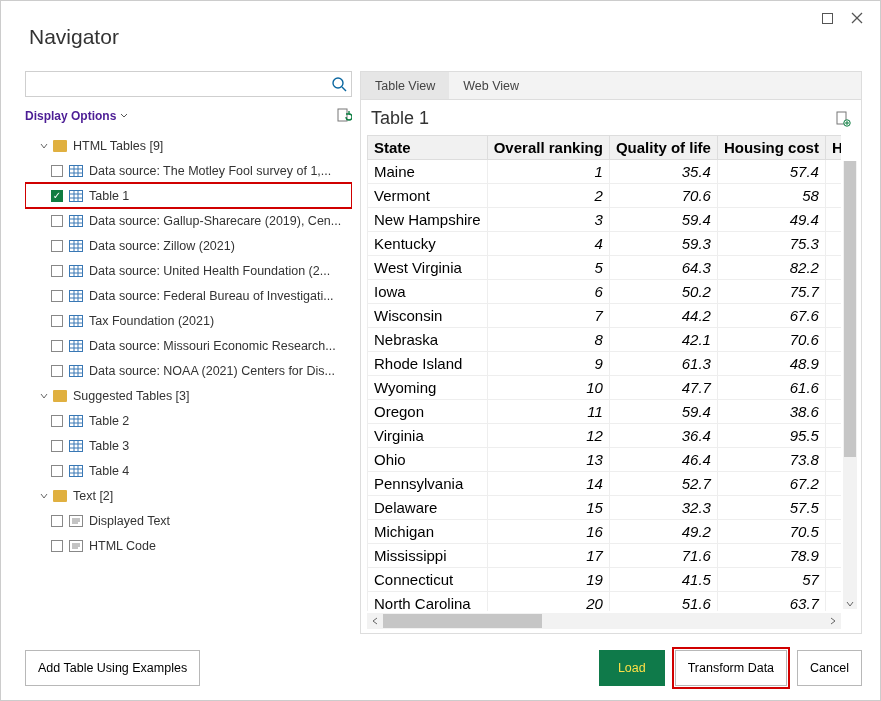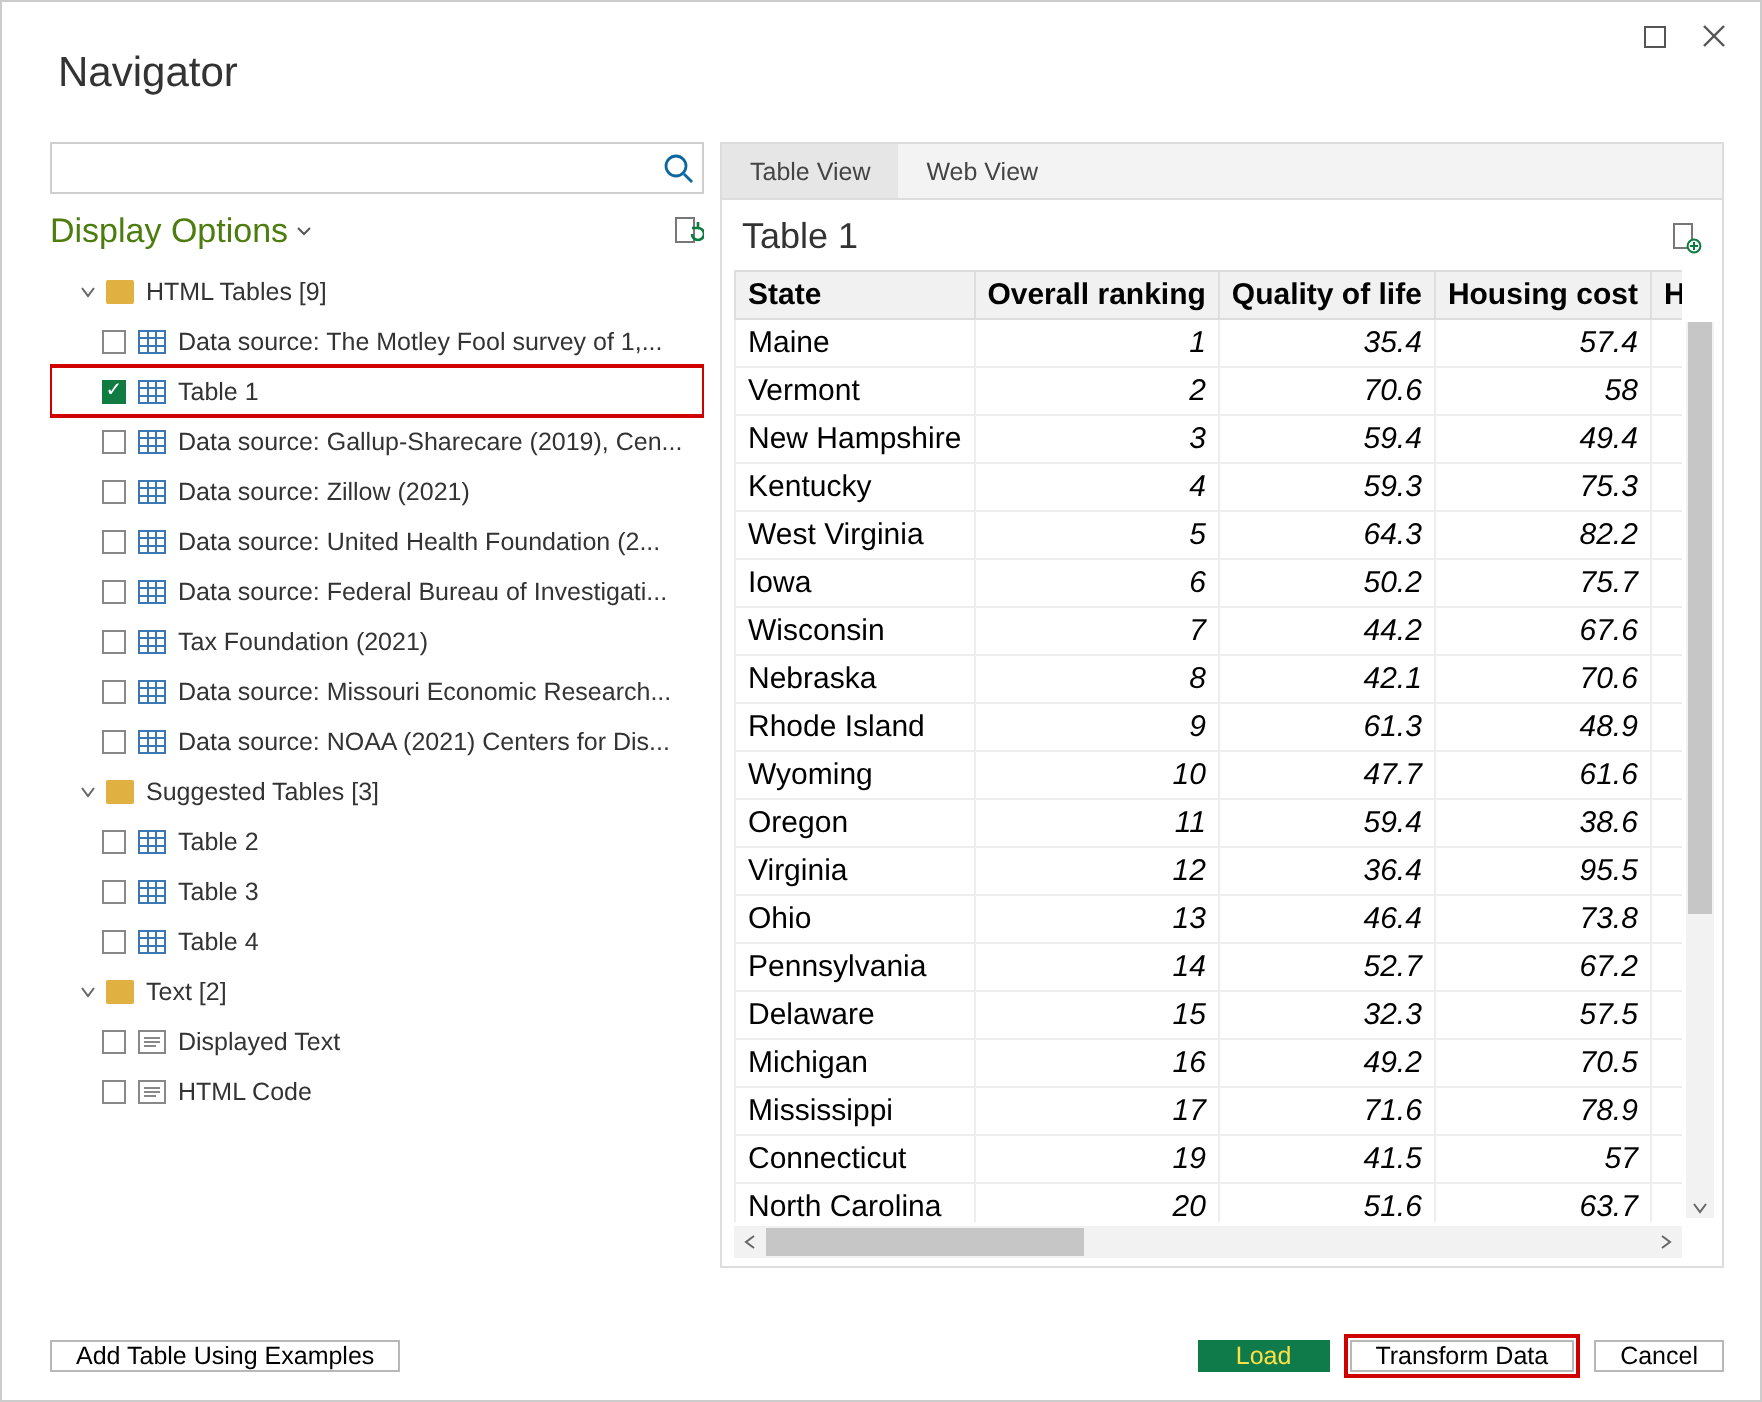--- a/index.html
+++ b/index.html
@@ -8,21 +8,21 @@
   .titlebar { height:34px; display:flex; justify-content:flex-end; align-items:center; padding:0 8px; }
   .tb-btn { width:30px; height:24px; display:flex; align-items:center; justify-content:center; color:#555; font-size:14px; cursor:default; }
   .tb-btn svg { stroke:#555; }
   .title-lbl { position:absolute; left:28px; top:24px; font-size:21px; color:#333; font-weight:400; }
   .body { position:absolute; top:70px; left:24px; right:18px; bottom:66px; display:flex; }
   
   .left { width:335px; padding-right:8px; display:flex; flex-direction:column; }
   .search-wrap { height:26px; border:1px solid #cfcfcf; display:flex; align-items:center; padding:0 4px; margin-bottom:8px; }
   .search-wrap input { flex:1; border:none; outline:none; font-size:12px; height:22px; }
   .search-ico { width:16px; height:16px; color:#0b67a0; }
-  .disp-row { display:flex; justify-content:space-between; align-items:center; font-size:17px; color:#4d7c0f; height:22px; margin-bottom:6px; }
+  .disp-row { display:flex; justify-content:space-between; align-items:center; font-size:12px; color:#4c1d95; height:22px; margin-bottom:6px;font-weight:bold; }
   .disp-row .lbl { display:flex; align-items:center; gap:4px; }
   .refresh-ico { width:16px; height:16px; }
   .tree { font-size:12.5px; color:#333; overflow-y:auto; flex:1; }
   .folder { display:flex; align-items:center; height:25px; cursor:default; }
   .caret { width:10px; height:10px; display:inline-flex; align-items:center; justify-content:center; margin-right:4px; }
   .caret svg { stroke:#666; }
   .folder-ico { width:14px; height:12px; background:#e0b040; margin-right:6px; border-radius:1px; }
   .leaf { display:flex; align-items:center; height:25px; padding-left:26px; cursor:default; white-space:nowrap; overflow:hidden; text-overflow:ellipsis; }
   .leaf .cb { width:12px; height:12px; border:1px solid #888; margin-right:6px; flex-shrink:0; display:flex; align-items:center; justify-content:center; background:#fff;}
   .leaf .cb.checked { background:#107c41; border-color:#107c41; }
@@ -48,21 +48,21 @@
   .vscroll { position:absolute; right:4px; top:26px; bottom:24px; width:14px; background:#f2f2f2; }
   .vscroll .thumb { position:absolute; left:1px; right:1px; top:0; height:66%; background:#c6c6c6; }
   .vscroll .arr { position:absolute; left:0; right:0; height:14px; display:flex; align-items:center; justify-content:center; }
   .vscroll .arr.bot { bottom:-2px; }
   .hscroll { position:absolute; left:6px; right:20px; bottom:4px; height:16px; background:#f2f2f2; display:flex; align-items:center; }
   .hscroll .arr { width:16px; height:16px; display:flex; align-items:center; justify-content:center; }
   .hscroll .track { flex:1; position:relative; height:16px; }
   .hscroll .thumb { position:absolute; top:1px; bottom:1px; left:0; width:36%; background:#c6c6c6; }
   
   .footer { position:absolute; left:24px; right:18px; bottom:14px; display:flex; justify-content:space-between; align-items:center; }
-  .btn { border:1px solid #b8b8b8; background:#fff; font-size:12.5px; height:16px; padding:0 12px; cursor:default; display:inline-flex; align-items:center; }
+  .btn { border:1px solid #b8b8b8; background:#fff; font-size:12.5px; height:36px; padding:0 12px; cursor:default; display:inline-flex; align-items:center; }
   .btn.primary { background:#0f7a4a; border-color:#0f7a4a; color:#fde047; padding:0 18px; }
   .footer .rbox { display:flex; gap:10px; align-items:center; }
   .btn.hl { outline:2px solid #d00000; outline-offset:1px; }
 </style>
 </head>
 <body>
 
 <div class="window">
   <div class="titlebar">
     <div class="tb-btn">

